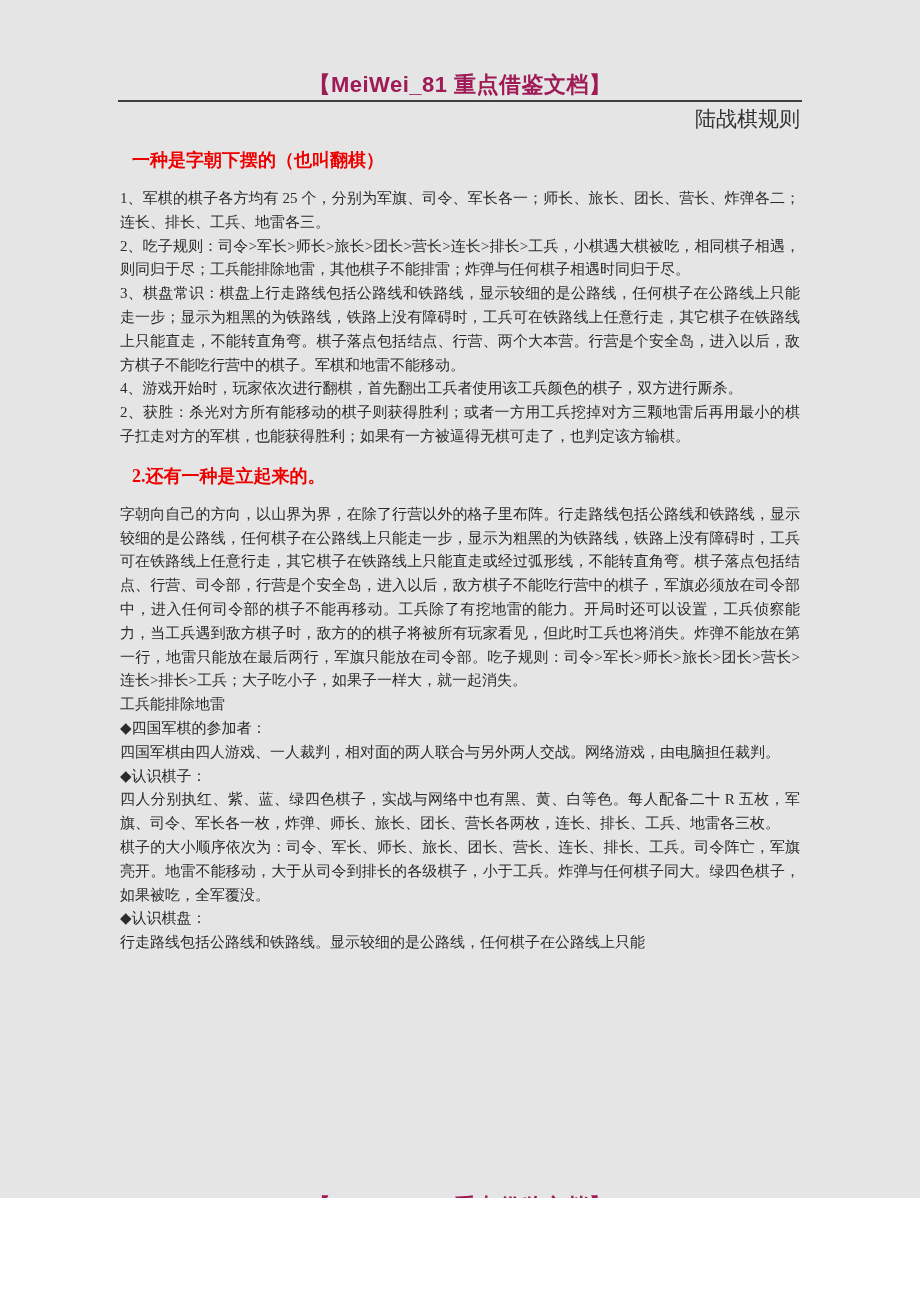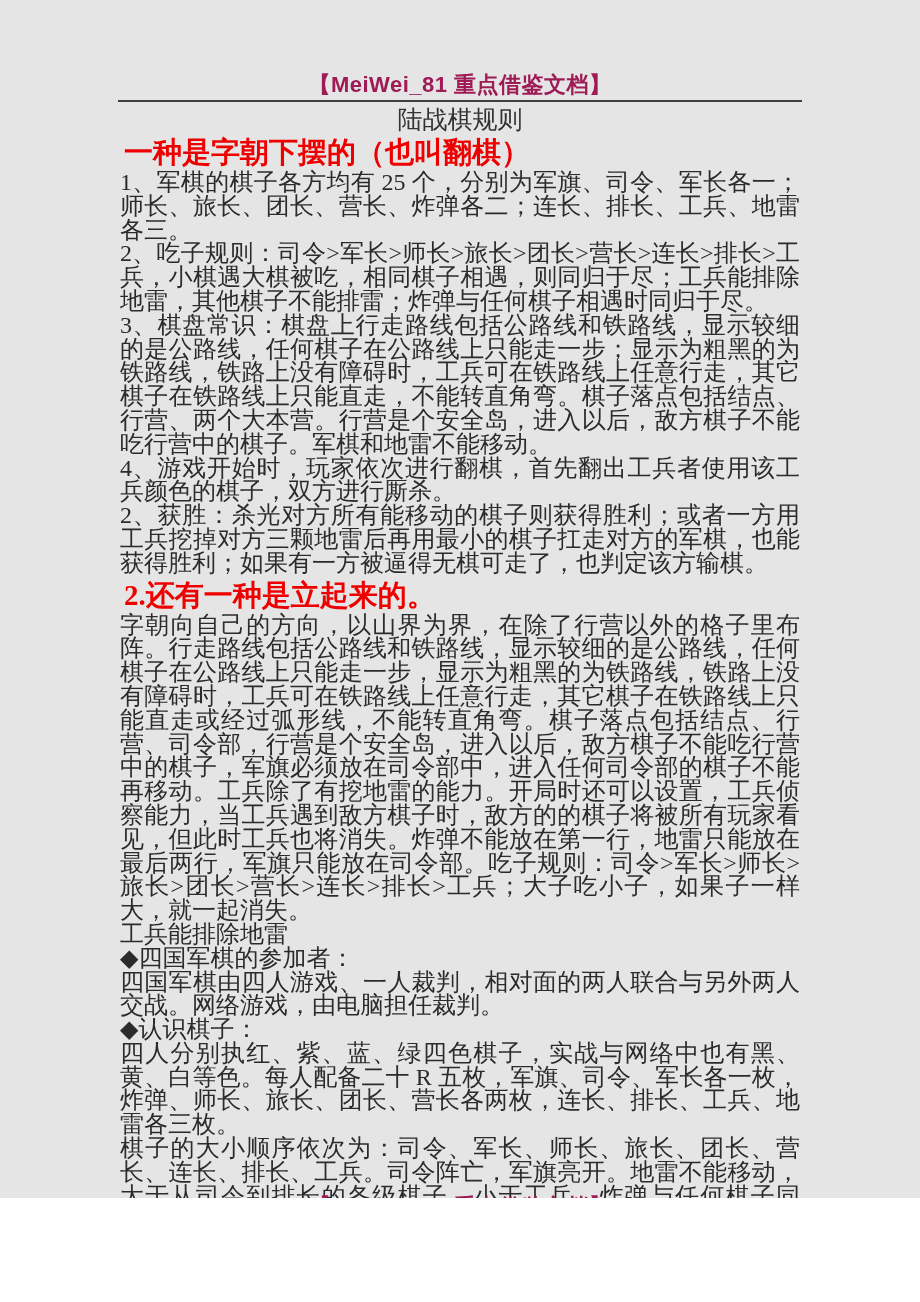--- a/index.html
+++ b/index.html
@@ -34,35 +34,35 @@
     background: #3f3f3f;
   }
   .content {
     position: absolute;
     top: 106px;
     left: 120px;
     width: 680px;
     color: var(--body, #2b2b2b);
   }
   .doc-title {
-    text-align: center;
-    font-size: 25px;
+    text-align: right;
+    font-size: 21px;
     line-height: 27px;
     color: #333333;
   }
   .h-red {
-    font-size: 29px;
+    font-size: 18px;
     line-height: 30px;
     font-weight: bold;
     color: var(--heading, #ee0000);
-    margin: 4px;
+    margin: 12px;
   }
   .content p {
     margin: 0;
-    font-size: 24px;
+    font-size: 15px;
     line-height: 23.8px;
     text-align: justify;
     text-align-last: left;
     color: var(--body, #2b2b2b);
   }
 </style>
 </head>
 <body>
 
 <div class="page">
@@ -80,20 +80,20 @@
     <p>4、游戏开始时，玩家依次进行翻棋，首先翻出工兵者使用该工兵颜色的棋子，双方进行厮杀。</p>
     <p>2、获胜：杀光对方所有能移动的棋子则获得胜利；或者一方用工兵挖掉对方三颗地雷后再用最小的棋子扛走对方的军棋，也能获得胜利；如果有一方被逼得无棋可走了，也判定该方输棋。</p>
 
     <div class="h-red">2.还有一种是立起来的。</div>
     <p>字朝向自己的方向，以山界为界，在除了行营以外的格子里布阵。行走路线包括公路线和铁路线，显示较细的是公路线，任何棋子在公路线上只能走一步，显示为粗黑的为铁路线，铁路上没有障碍时，工兵可在铁路线上任意行走，其它棋子在铁路线上只能直走或经过弧形线，不能转直角弯。棋子落点包括结点、行营、司令部，行营是个安全岛，进入以后，敌方棋子不能吃行营中的棋子，军旗必须放在司令部中，进入任何司令部的棋子不能再移动。工兵除了有挖地雷的能力。开局时还可以设置，工兵侦察能力，当工兵遇到敌方棋子时，敌方的的棋子将被所有玩家看见，但此时工兵也将消失。炸弹不能放在第一行，地雷只能放在最后两行，军旗只能放在司令部。吃子规则：司令&gt;军长&gt;师长&gt;旅长&gt;团长&gt;营长&gt;连长&gt;排长&gt;工兵；大子吃小子，如果子一样大，就一起消失。</p>
     <p>工兵能排除地雷</p>
     <p>◆四国军棋的参加者：</p>
     <p>四国军棋由四人游戏、一人裁判，相对面的两人联合与另外两人交战。网络游戏，由电脑担任裁判。</p>
     <p>◆认识棋子：</p>
     <p>四人分别执红、紫、蓝、绿四色棋子，实战与网络中也有黑、黄、白等色。每人配备二十 R 五枚，军旗、司令、军长各一枚，炸弹、师长、旅长、团长、营长各两枚，连长、排长、工兵、地雷各三枚。</p>
-    <p>棋子的大小顺序依次为：司令、军长、师长、旅长、团长、营长、连长、排长、工兵。司令阵亡，军旗亮开。地雷不能移动，大于从司令到排长的各级棋子，小于工兵。炸弹与任何棋子同大。军旗不能移动，如果被吃，全军覆没。</p>
+    <p>棋子的大小顺序依次为：司令、军长、师长、旅长、团长、营长、连长、排长、工兵。司令阵亡，军旗亮开。地雷不能移动，大于从司令到排长的各级棋子，小于工兵。炸弹与任何棋子同大。绿四色棋子，如果被吃，全军覆没。</p>
     <p>◆认识棋盘：</p>
     <p>行走路线包括公路线和铁路线。显示较细的是公路线，任何棋子在公路线上只能</p>
   </div>
 
   <div class="watermark footer">【MeiWei_81 重点借鉴文档】</div>
 
 </div>
 
 </body></html>

